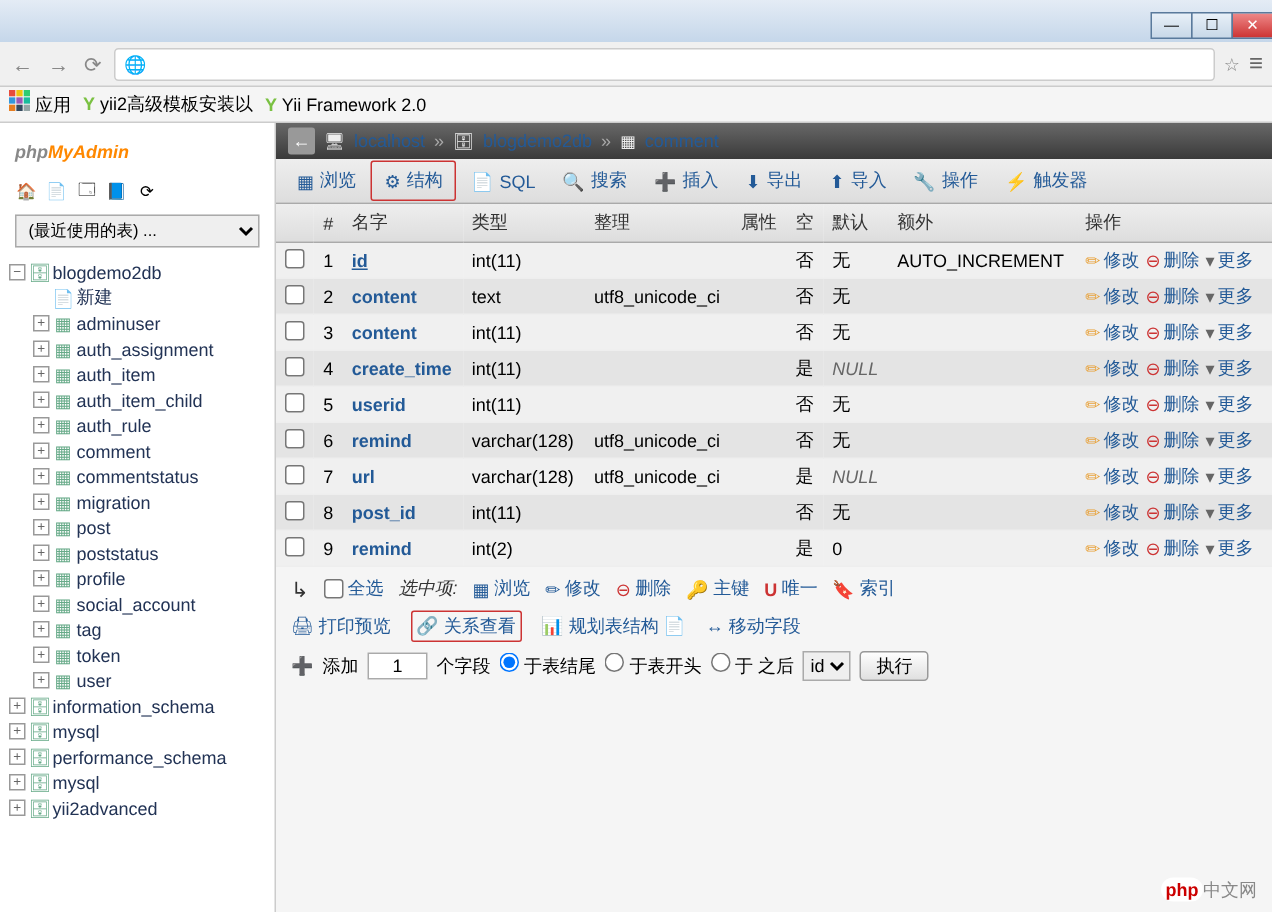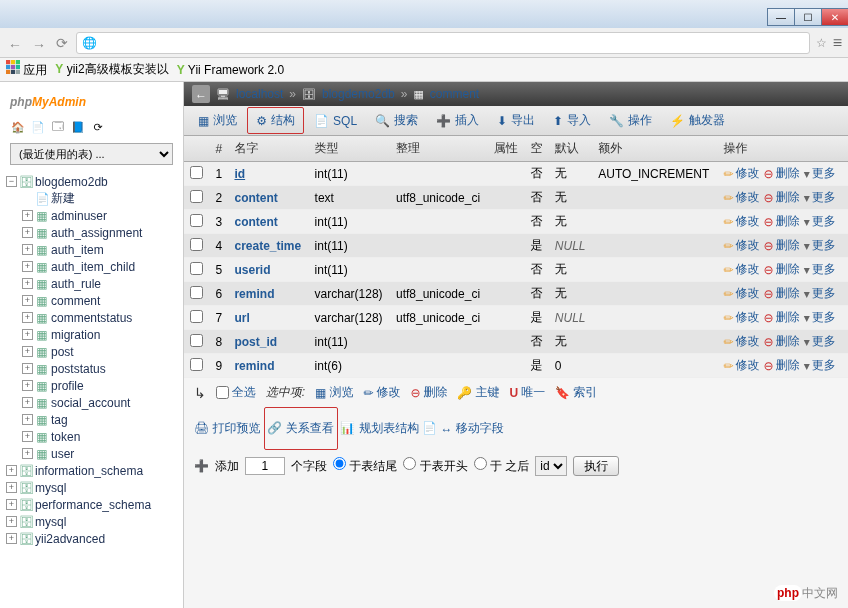--- a/index.html
+++ b/index.html
@@ -62,22 +62,22 @@
 .null-val { font-style:italic; color:#666; }
 .op-link { color:#235a97; display:inline-flex; align-items:center; gap:2px; margin-right:4px; }
 .ico-pencil { color:#e8a33d; }
 .ico-del { color:#c33; }
 .ico-more { color:#666; }
 
 .below-table { padding:6px 10px; display:flex; flex-direction:column; gap:6px; font-size:11px; }
 .row-actions { display:flex; align-items:center; gap:10px; color:#235a97; }
 .row-actions .arrow { color:#333; font-size:14px; }
 .row-actions span { display:inline-flex; align-items:center; gap:3px; }
-.print-row { display:flex; align-items:center; gap:3px; color:#235a97; }
-.print-row .hl { border:1px solid #c33; padding:12px 3px; border-radius:2px; }
+.print-row { display:flex; align-items:center; gap:13px; color:#235a97; }
+.print-row .hl { border:1px solid #c33; padding:1px 3px; border-radius:2px; }
 .add-row { display:flex; align-items:center; gap:6px; }
 .add-row input[type=text] { width:40px; height:18px; border:1px solid #aaa; text-align:center; }
 .add-row select { height:20px; border:1px solid #aaa; }
 .exec-btn { height:20px; padding:0 10px; border:1px solid #999; border-radius:3px; background:linear-gradient(to bottom,#fefefe,#e0e0e0); }
 
 .watermark { position:absolute; right:10px; bottom:6px; font-size:11px; color:#888; }
 .watermark b { color:#c00; background:#fff; border-radius:8px; padding:1px 3px; }
 
 a { color: #235a97; text-decoration: none; }
 </style>
@@ -413,21 +413,21 @@
             <td></td>
             <td>否</td>
             <td>无</td>
             <td></td>
             <td><a class="op-link"><span class="ico-pencil">✏</span>修改</a><a class="op-link"><span class="ico-del">⊖</span>删除</a><a class="op-link"><span class="ico-more">▾</span>更多</a></td>
           </tr>
           <tr class="odd">
             <td><input type="checkbox" style=""></td>
             <td>9</td>
             <td><a class="col-name"><b>remind</b></a></td>
-            <td>int(6)</td>
+            <td>int(2)</td>
             <td></td>
             <td></td>
             <td>是</td>
             <td>0</td>
             <td></td>
             <td><a class="op-link"><span class="ico-pencil">✏</span>修改</a><a class="op-link"><span class="ico-del">⊖</span>删除</a><a class="op-link"><span class="ico-more">▾</span>更多</a></td>
           </tr>
         </tbody>
     </table>
 

